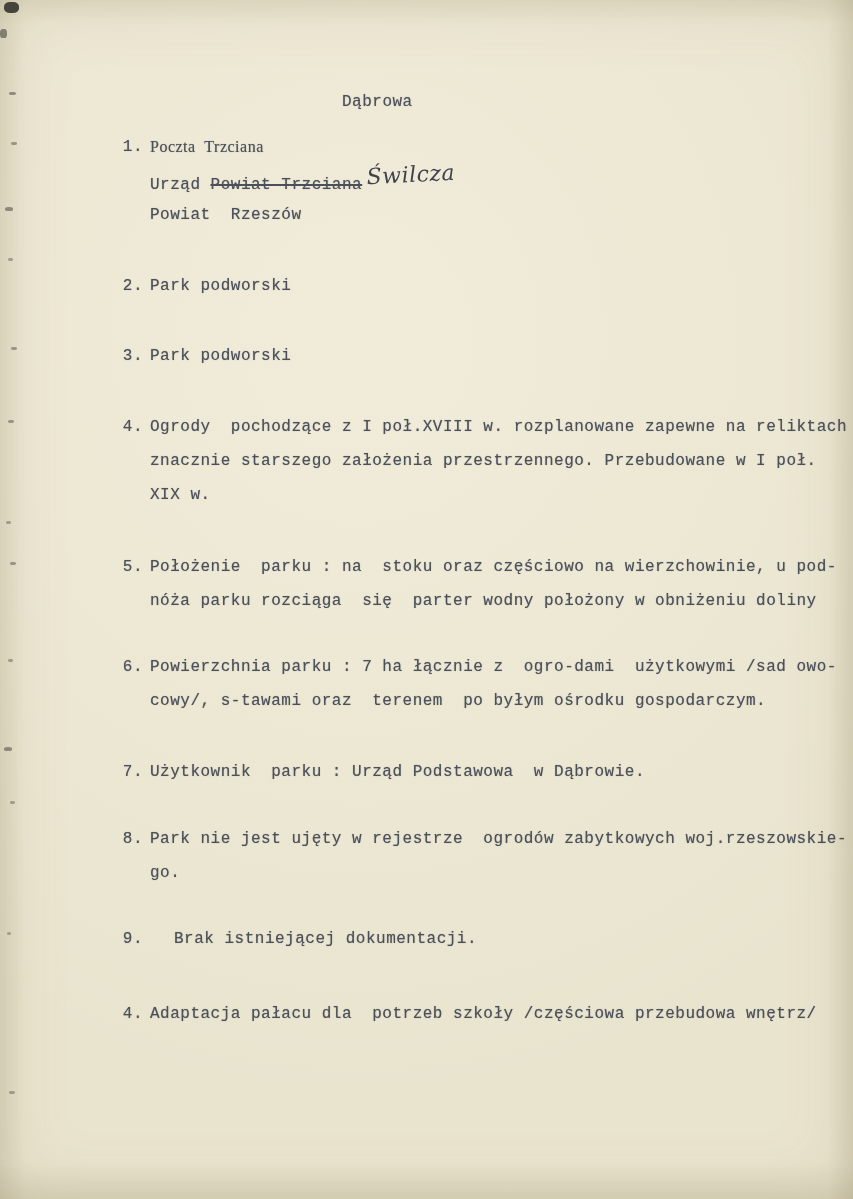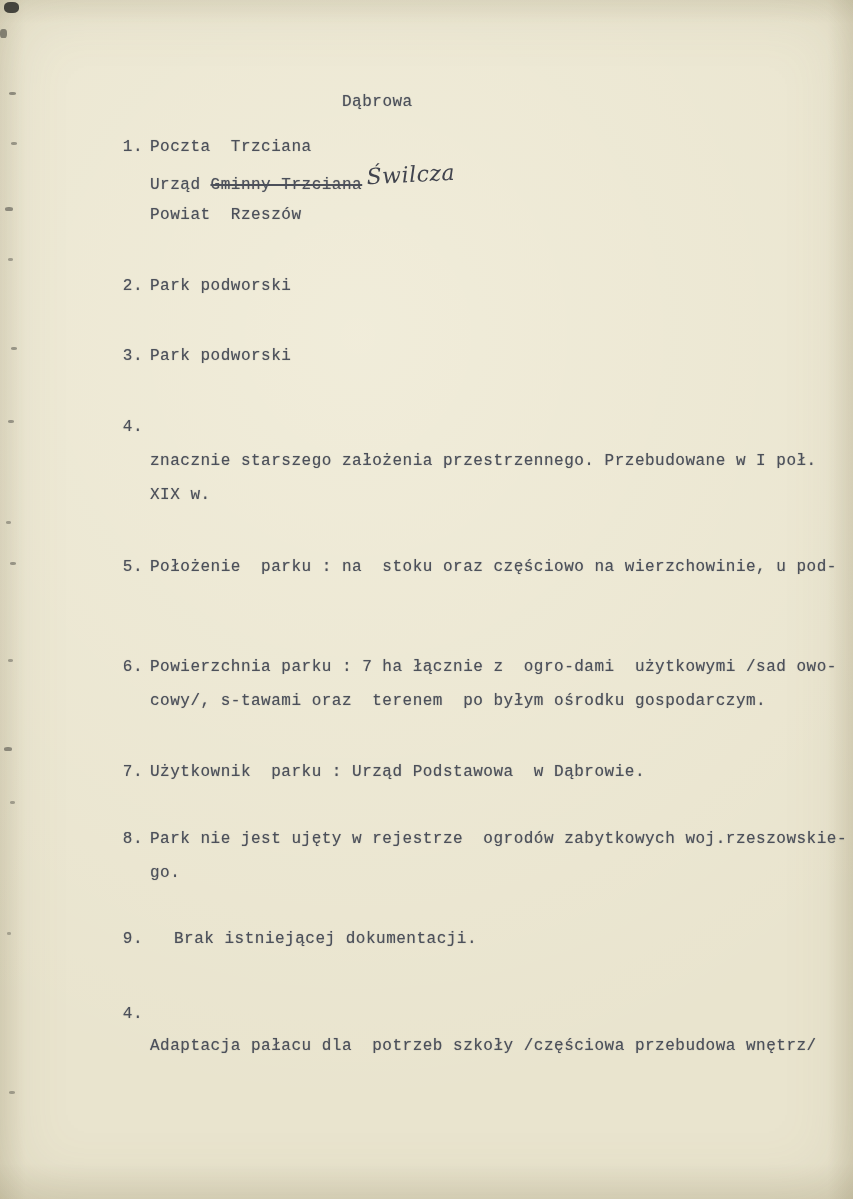--- a/index.html
+++ b/index.html
@@ -55,47 +55,49 @@
   <i class="spot" style="left:10px;top:562px;width:6px;height:3px;opacity:.4;"></i>
   <i class="spot" style="left:8px;top:659px;width:5px;height:3px;opacity:.35;"></i>
   <i class="spot" style="left:4px;top:747px;width:8px;height:4px;opacity:.45;"></i>
   <i class="spot" style="left:10px;top:801px;width:5px;height:3px;opacity:.35;"></i>
   <i class="spot" style="left:7px;top:932px;width:4px;height:3px;opacity:.3;"></i>
   <i class="spot" style="left:9px;top:1091px;width:6px;height:3px;opacity:.35;"></i>
 
   <div class="typed" style="left:342px;top:92px;">Dąbrowa</div>
 
   <div class="typed num" style="top:137px;">1.</div>
-  <div class="typed line" style="top:137px;">Poczta  Trzciana</div>
-  <div class="typed line" style="top:171px;"><span>Urząd </span><span class="struck">Gminny Trzciana</span><span class="handwritten">Świlcza</span></div>
+  <div class="typed line" style="top:137px;font-family:Liberation Serif, serif;">Poczta  Trzciana</div>
+  <div class="typed line" style="top:171px;"><span>Urząd </span><span class="struck">Powiat Trzciana</span><span class="handwritten">Świlcza</span></div>
   <div class="typed line" style="top:205px;">Powiat  Rzeszów</div>
 
   <div class="typed num" style="top:276px;">2.</div>
   <div class="typed line" style="top:276px;">Park podworski</div>
 
   <div class="typed num" style="top:346px;">3.</div>
   <div class="typed line" style="top:346px;">Park podworski</div>
 
   <div class="typed num" style="top:417px;">4.</div>
+  <div class="typed line" style="top:417px;">Ogrody  pochodzące z I poł.XVIII w. rozplanowane zapewne na reliktach</div>
   <div class="typed line" style="top:451px;">znacznie starszego założenia przestrzennego. Przebudowane w I poł.</div>
   <div class="typed line" style="top:485px;">XIX w.</div>
 
   <div class="typed num" style="top:557px;">5.</div>
   <div class="typed line" style="top:557px;">Położenie  parku : na  stoku oraz częściowo na wierzchowinie, u pod-</div>
+  <div class="typed line" style="top:591px;">nóża parku rozciąga  się  parter wodny położony w obniżeniu doliny</div>
 
   <div class="typed num" style="top:657px;">6.</div>
   <div class="typed line" style="top:657px;font-family:Liberation Mono, monospace;">Powierzchnia parku : 7 ha łącznie z  ogro-dami  użytkowymi /sad owo-</div>
   <div class="typed line" style="top:691px;">cowy/, s-tawami oraz  terenem  po byłym ośrodku gospodarczym.</div>
 
   <div class="typed num" style="top:762px;">7.</div>
   <div class="typed line" style="top:762px;">Użytkownik  parku : Urząd Podstawowa  w Dąbrowie.</div>
 
   <div class="typed num" style="top:829px;">8.</div>
   <div class="typed line" style="top:829px;">Park nie jest ujęty w rejestrze  ogrodów zabytkowych woj.rzeszowskie-</div>
   <div class="typed line" style="top:863px;">go.</div>
 
   <div class="typed num" style="top:929px;">9.</div>
   <div class="typed line" style="top:929px;margin-left:24px;">Brak istniejącej dokumentacji.</div>
 
   <div class="typed num" style="top:1004px;">4.</div>
-  <div class="typed line" style="top:1036px;">Adaptacja pałacu dla  potrzeb szkoły /częściowa przebudowa wnętrz/</div>
+  <div class="typed line" style="top:1004px;">Adaptacja pałacu dla  potrzeb szkoły /częściowa przebudowa wnętrz/</div>
 
 </div>
 
 </body></html>

